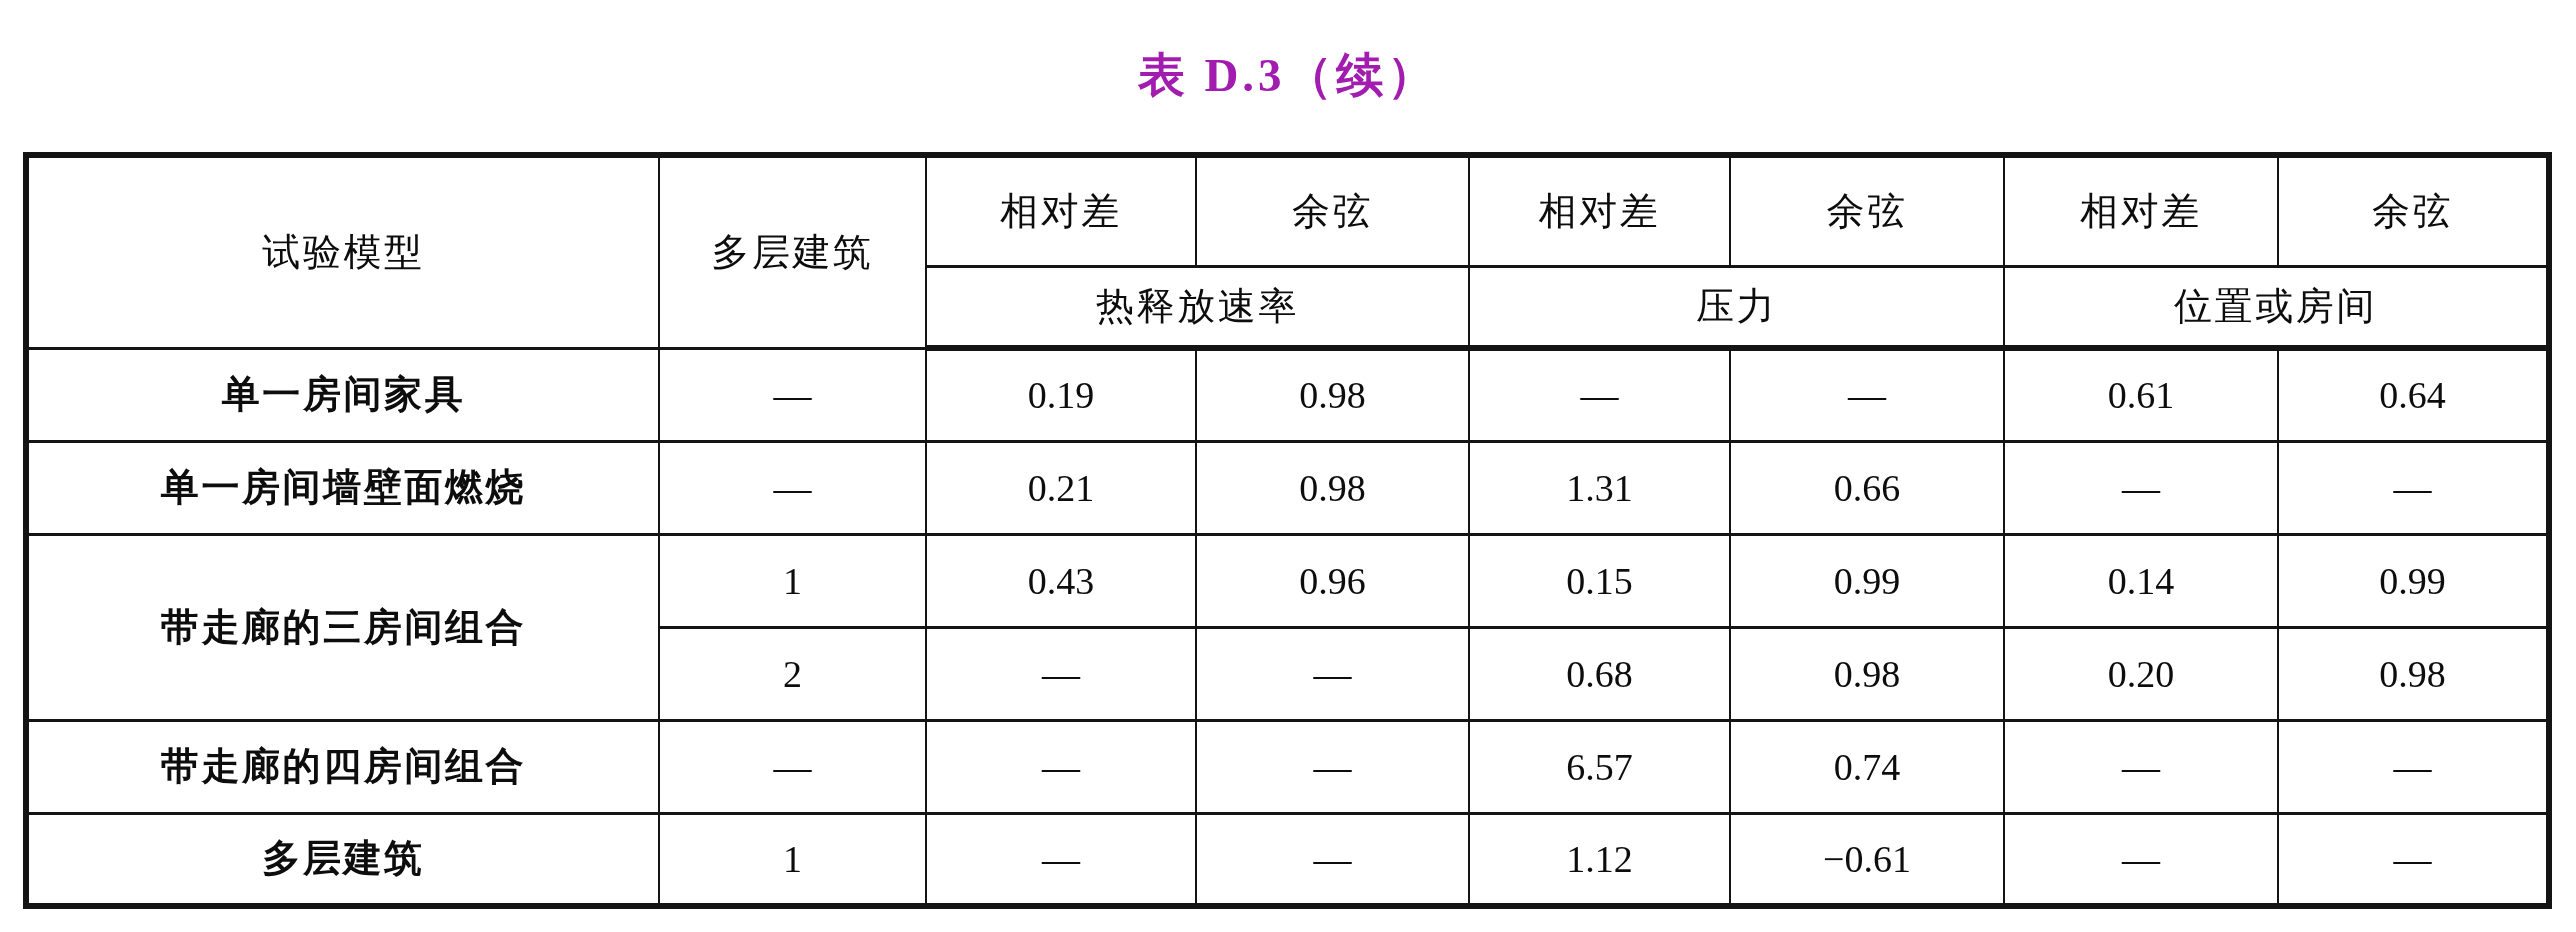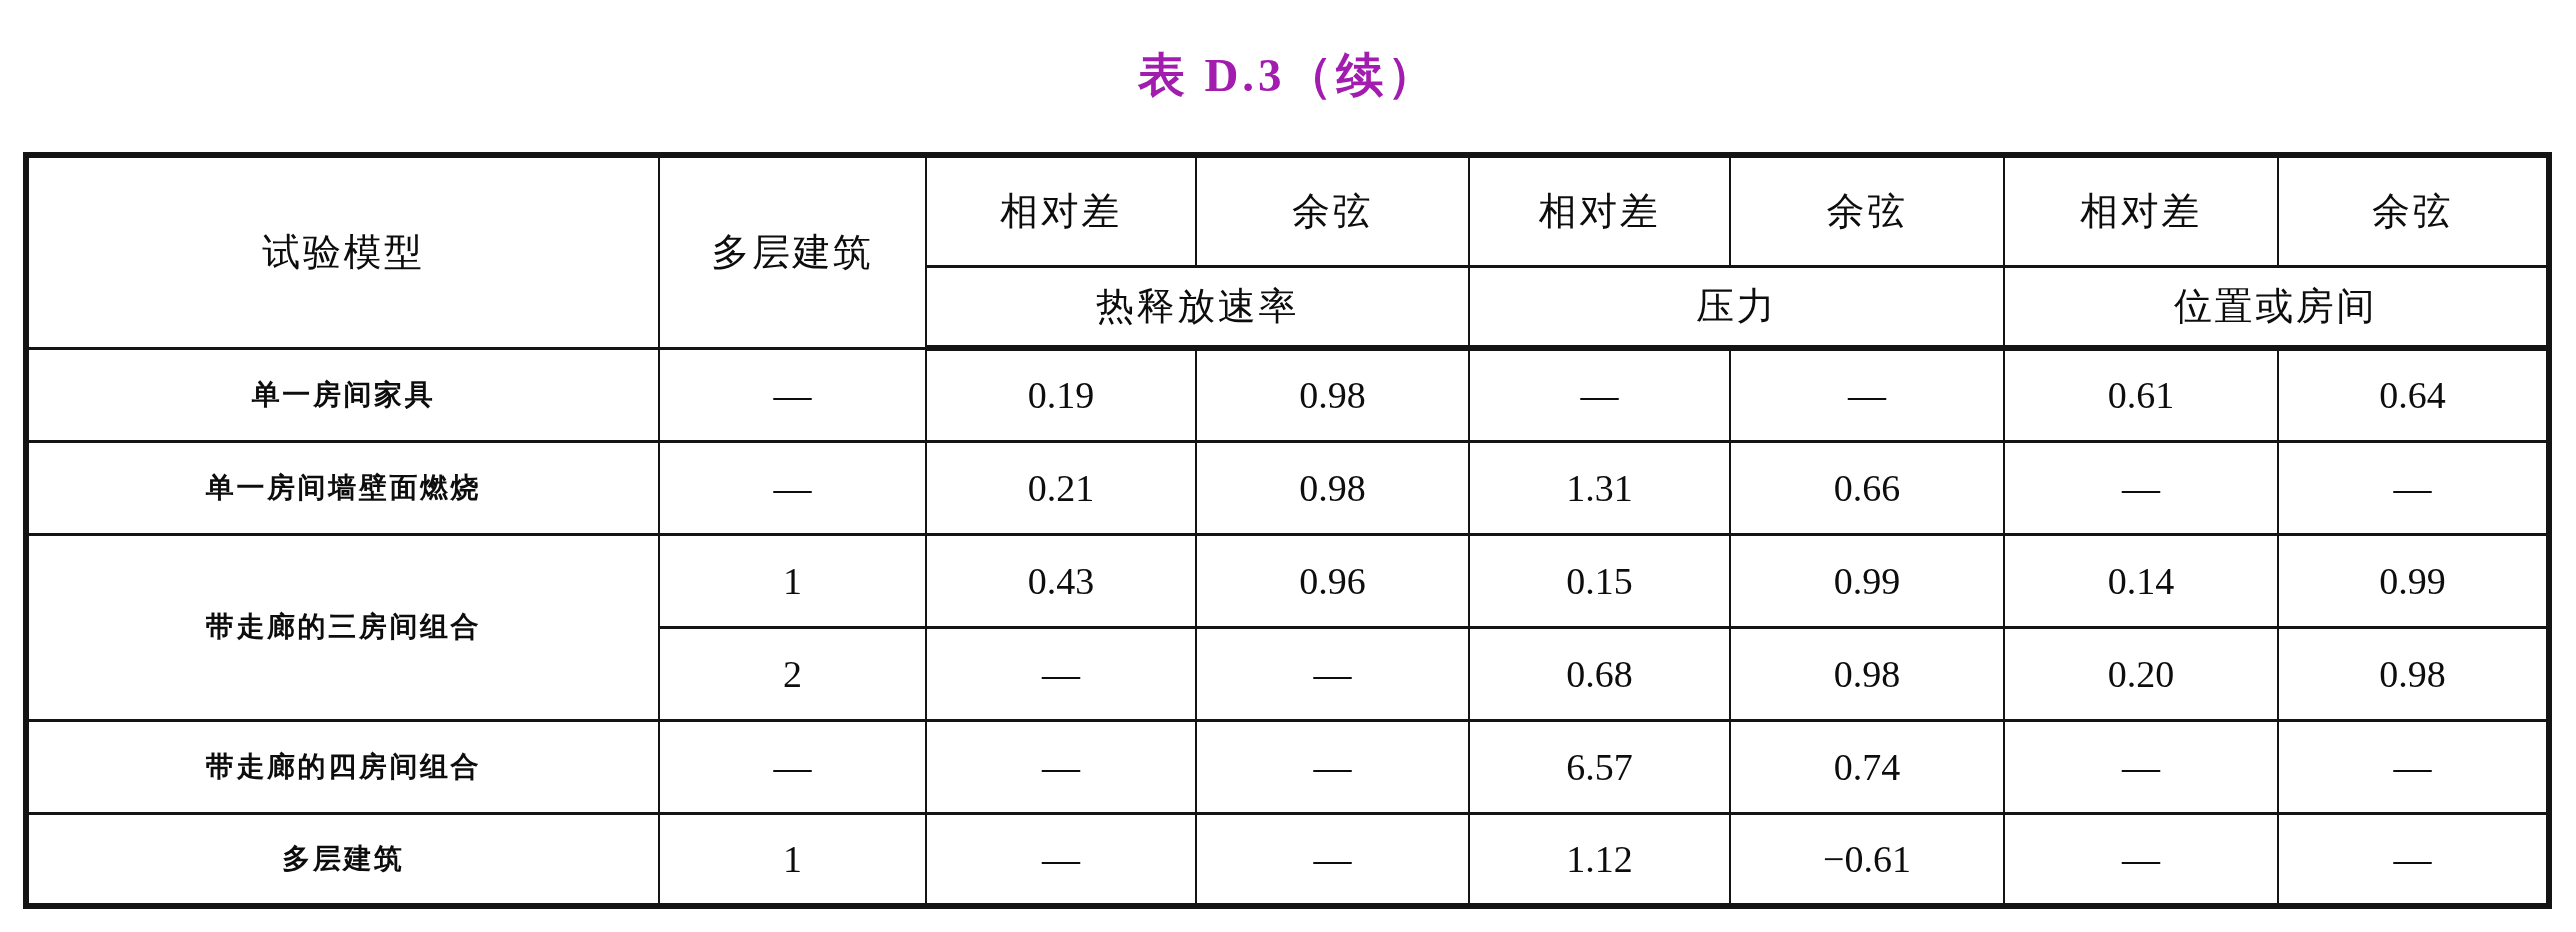--- a/index.html
+++ b/index.html
@@ -50,21 +50,21 @@
   tr.hdr-bot  { height: 82px; margin-top: 43px; }
   tr.data-row { height: 93px; }
   .hdr-cell {
     font-size: 38px;
     font-weight: 400;
     letter-spacing: 2.6px;
     color: #0d0d0d;
   }
   td.group-cell { border-bottom-width: 6.5px; }
   .model-cell {
-    font-size: 28px;
+    font-size: 38px;
     font-weight: 700;
     letter-spacing: 2.6px;
     color: #0d0d0d;
   }
   .num-cell {
     font-size: 38px;
     font-weight: 400;
     color: #0d0d0d;
   }
 </style>

